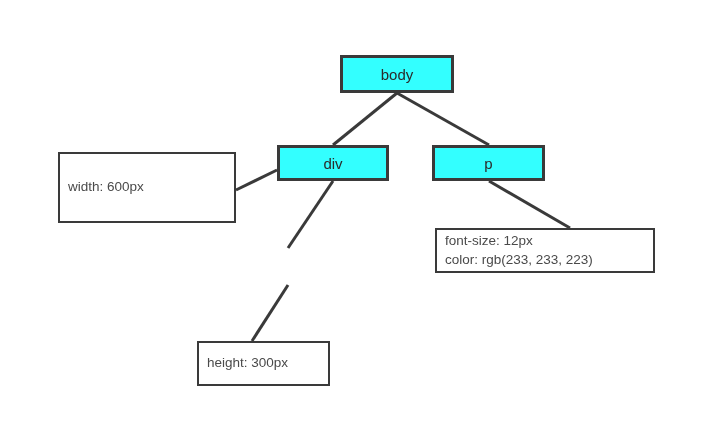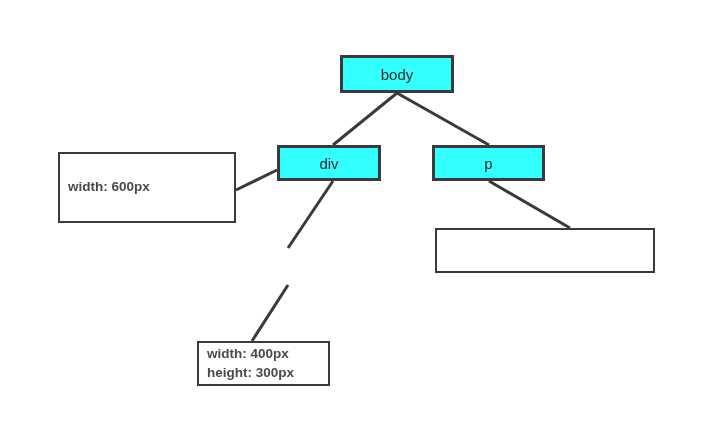--- a/index.html
+++ b/index.html
@@ -47,24 +47,23 @@
     flex-direction: column;
     justify-content: center;
     color: #4a4a4a;
     font-size: 13.5px;
     font-family: "Liberation Sans", sans-serif;
     padding: 4px 8px;
   }
   .annotation .line {
     white-space: nowrap;
     line-height: 1.35;
-    font-weight: bold;
   }
   #node-body  { left: 340px; top: 55px;  width: 114px; height: 38px; }
-  #node-div   { left: 277px; top: 145px; width: 104px; height: 36px; }
+  #node-div   { left: 277px; top: 145px; width: 112px; height: 36px; }
   #node-p     { left: 432px; top: 145px; width: 113px; height: 36px; }
   #node-img   { left: 232px; top: 248px; width: 113px; height: 37px; }
   #annot-div  { left: 58px;  top: 152px; width: 178px; height: 71px; }
   #annot-p    { left: 435px; top: 228px; width: 220px; height: 45px; }
   #annot-img  { left: 197px; top: 341px; width: 133px; height: 45px; }
 </style>
 </head>
 <body>
 
 <div id="diagram-canvas">
@@ -95,20 +94,21 @@
   <div class="node" id="node-p">
     <span>p</span>
   </div>
 
 
   <div class="annotation" id="annot-div">
     <span class="line">width: 600px</span>
   </div>
 
   <div class="annotation" id="annot-p">
+    <span class="line">font-size: 12px</span>
+    <span class="line">color: rgb(233, 233, 223)</span>
   </div>
 
   <div class="annotation" id="annot-img">
-    <span class="line">width: 400px</span>
     <span class="line">height: 300px</span>
   </div>
 
 </div>
 
 </body></html>

